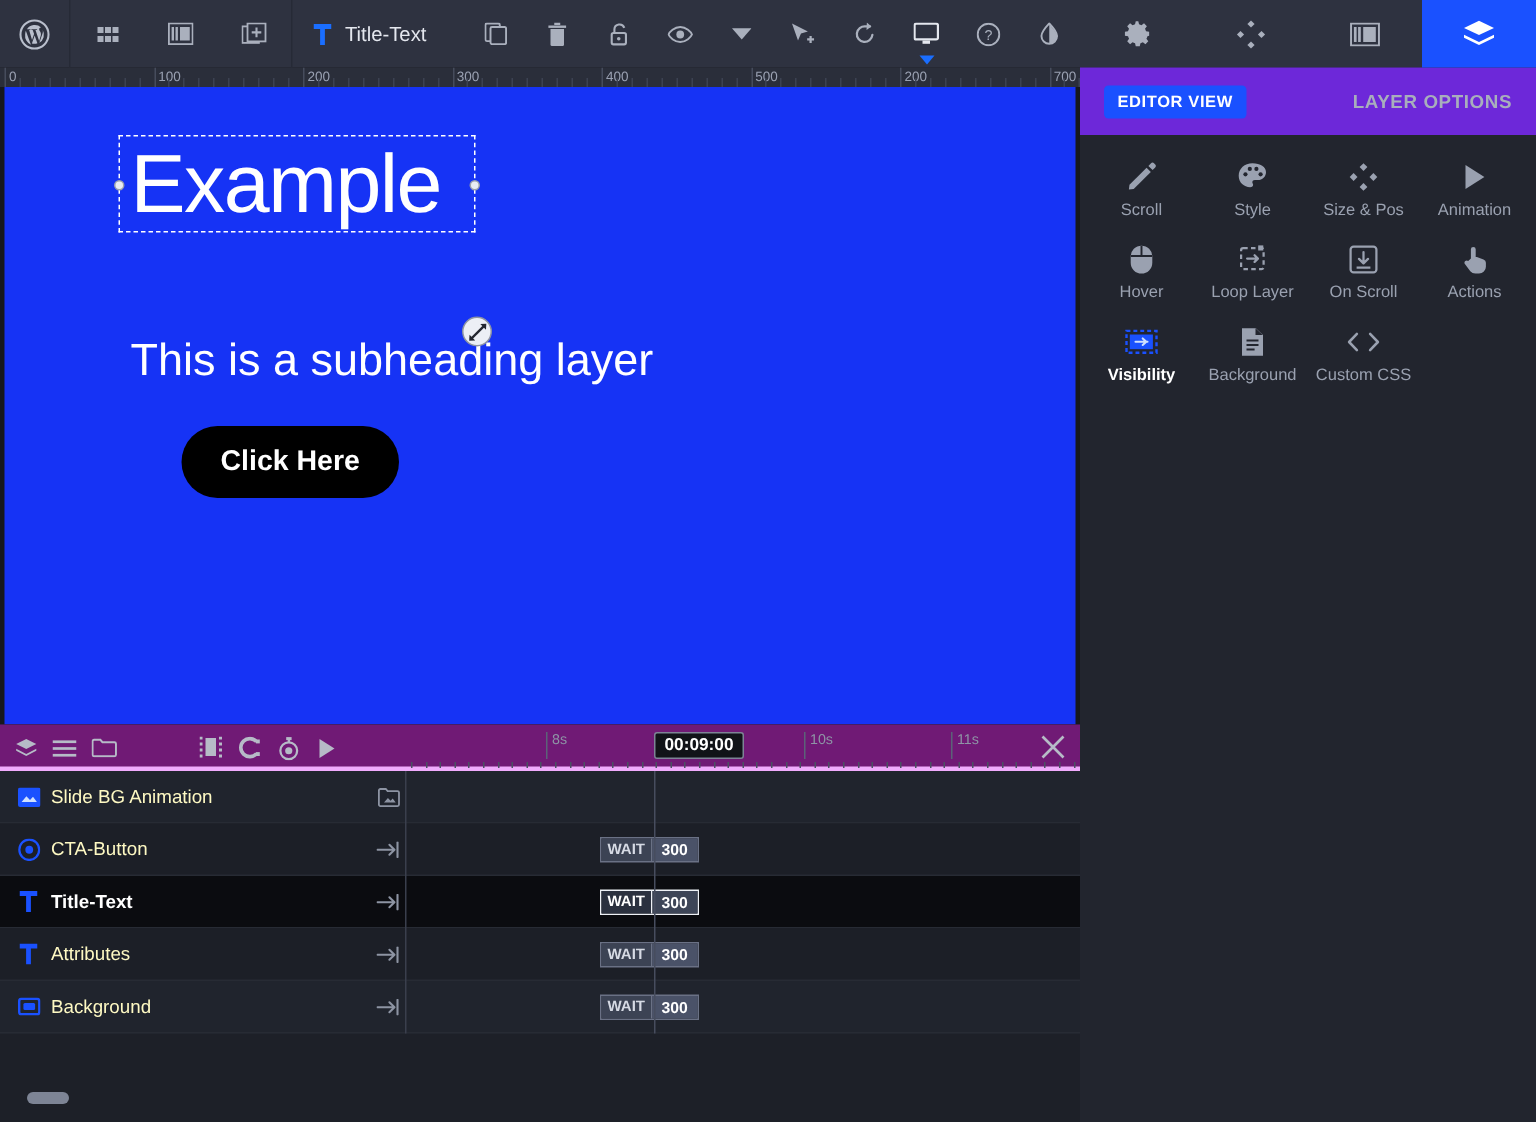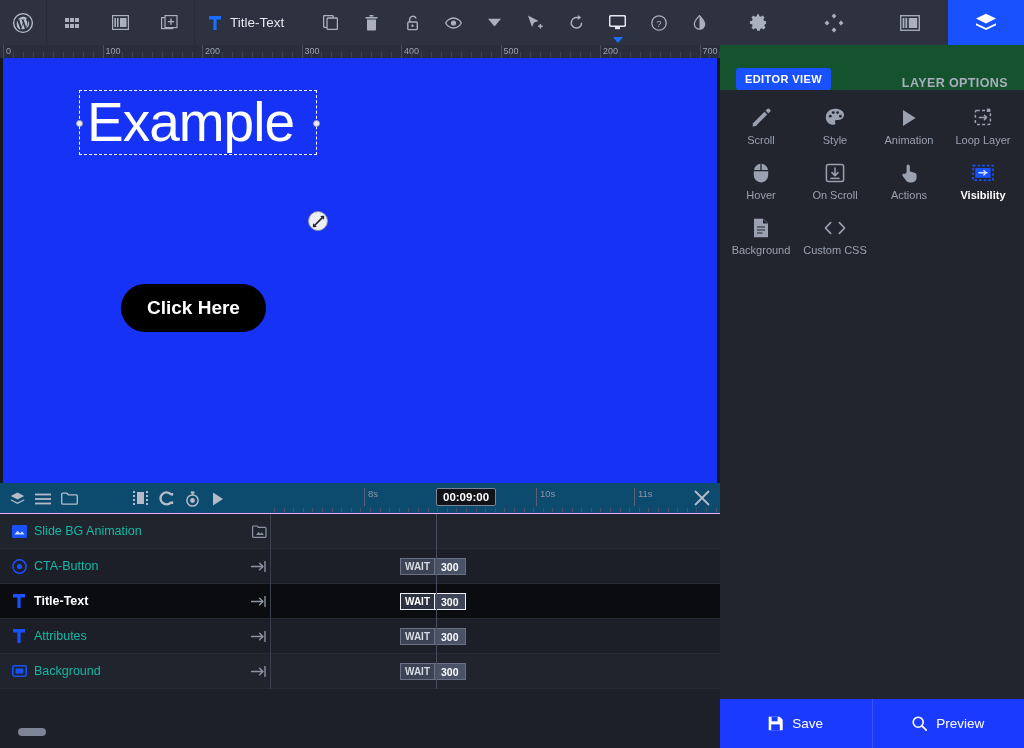--- a/index.html
+++ b/index.html
@@ -82,21 +82,21 @@
     padding: 13px 26px; font-size: 19px; font-weight: bold;
   }
   .resize-cursor {
     position:absolute; left: 305px; top: 153px; width:20px; height:20px;
     border-radius:50%; background:#eceff5; border:1px solid #8d94a3;
     display:flex; align-items:center; justify-content:center;
   }
 
   
   .timeline { position:absolute; left:0; top:483px; width:720px; height:265px; background:#1d2028; }
-  .tl-head { position:relative; height:31px; background:#0c4a6e; border-bottom:1px solid #f0abfc; }
+  .tl-head { position:relative; height:31px; background:#701a75; border-bottom:3px solid #f0abfc; }
   .tl-head-left { position:absolute; left:0; top:0; width:270px; height:31px; display:flex; align-items:center; }
   .tl-ic { width:26px; height:31px; display:flex; align-items:center; justify-content:center; color:#b6bbc7; cursor:pointer;}
   .tl-ic.g1 { margin-left: 4px; }
   .tl-ic.g2 { margin-left: 0px; }
   .tl-grp2 { display:flex; margin-left:45px; }
   .tl-ruler { position:absolute; left:270px; top:0; right:0; height:31px; overflow:hidden; }
   .tl-ruler .tick { position:absolute; bottom:2px; width:1px; height:4px; background:#4a5063; }
   .tl-ruler .tickmaj { position:absolute; top:5px; width:1px; height:18px; background:#5b6278; }
   .tl-ruler .tl-lab { position:absolute; top:5px; font-size:9.5px; color:#8e95a6; padding-left:3px; }
   .time-badge {
@@ -105,21 +105,21 @@
     padding:2px 6px; border-radius:2px;
   }
   .tl-close { position:absolute; right:8px; top:5px; width:20px;height:20px; color:#b6bbc7; cursor:pointer;}
 
   .tl-rows { position:absolute; left:0; top:31px; width:720px; }
   .tl-row { position:relative; height:35px; border-bottom:1px solid #272b34; display:flex; align-items:center; }
   .tl-row.r-bg { background:#20242d; }
   .tl-row.r-alt { background:#1c1f27; }
   .tl-row.r-sel { background:#0b0c10; }
   .tl-row .lyr-icon { width:30px; display:flex; align-items:center; justify-content:center; margin-left:4px; }
-  .tl-row .lyr-name { font-size:12.5px; color:#14b8a6; }
+  .tl-row .lyr-name { font-size:12.5px; color:#fef9c3; }
   .tl-row.r-sel .lyr-name { color:#ffffff; font-weight:bold; }
   .tl-row .lyr-right { position:absolute; right:453px; color:#8d94a3; font-size:13px; }
   .track-area { position:absolute; left:270px; top:0; right:0; height:35px; }
   .vline-a { position:absolute; left:270px; top:0; width:1px; background:#3a3f4d; }
   .vline-b { position:absolute; left:436px; top:0; width:1px; background:#474d5e; }
   .wait-chip {
     position:absolute; left:130px; top:9px; display:flex; height:17px;
     border:1px solid #6a7displaced;
   }
   .wait-chip { border:1px solid #6a7185; }
@@ -134,22 +134,22 @@
     position:absolute; left:18px; bottom:12px; width:28px; height:8px;
     border-radius:4px; background:#7d8495;
   }
 
   
   #right { position:absolute; left:720px; top:0; width:304px; height:748px; background:#22252e; }
   .rp-tabs { display:flex; height:45px; background:#2e3240; }
   .rp-tab { flex:1; display:flex; align-items:center; justify-content:center; color:#aab0bd; cursor:pointer; }
   .rp-tab.active { background:#1a51ff; color:#fff; }
   .rp-subhead {
-    height:45px; display:flex; align-items:flex-end; justify-content:space-between;
-    padding:0 16px; background:#14532d;
+    height:45px; display:flex; align-items:center; justify-content:space-between;
+    padding:0 16px; background:#6d28d9;
   }
   .ed-view {
     background:#1a51ff; color:#fff; font-size:11px; font-weight:bold;
     letter-spacing:0.4px; padding:5px 9px; border-radius:3px; cursor:pointer;
   }
   .lay-opt { color:#a8aebc; font-size:12.5px; font-weight:bold; letter-spacing:0.4px; }
 
   .rp-grid { display:grid; grid-template-columns:repeat(4,1fr); padding:8px 4px 10px 4px; }
   .rp-item {
     display:flex; flex-direction:column; align-items:center; gap:6px;
@@ -365,20 +365,21 @@
         <div class="rtick minor" style="left: 709.45px;"></div>
         <div class="rtick minor" style="left: 719.4px;"></div>
       </div>
 
     <div class="stage">
       <div class="sel-box">
         <div class="handle h-ml"></div>
         <div class="handle h-mr"></div>
       </div>
       <div class="title-text">Example</div>
+      <div class="sub-text">This is a subheading layer</div>
       <div class="cta-btn">Click Here</div>
       <div class="resize-cursor">
         <svg width="13" height="13" viewBox="0 0 13 13">
             <path d="M2.4 10.6 10.6 2.4" stroke="#23262f" stroke-width="1.5"></path>
             <path d="M0.8 12.2 1 8.2 4.8 12z" fill="#23262f"></path>
             <path d="M12.2 0.8 12 4.8 8.2 1z" fill="#23262f"></path>
           </svg>
       </div>
     </div>
 
@@ -669,44 +670,57 @@
                 <circle cx="8.2" cy="4.6" r="1.4"></circle>
                 <circle cx="12.6" cy="4.6" r="1.4"></circle>
                 <circle cx="15.4" cy="8.2" r="1.4"></circle>
               </g>
             </svg>
           </span>
           <span class="rp-lab">Style</span>
         </div>
         <div class="rp-item">
           <span style="height: 21px; display: flex; align-items: center;">
+            <svg width="20" height="20" viewBox="0 0 20 20">
+              <g fill="currentColor">
+                <path d="M10 0.8 12.6 3.4 10 6 7.4 3.4z"></path>
+                <path d="M10 14 12.6 16.6 10 19.2 7.4 16.6z"></path>
+                <path d="M3.4 7.4 6 10 3.4 12.6 0.8 10z"></path>
+                <path d="M16.6 7.4 19.2 10 16.6 12.6 14 10z"></path>
+              </g>
+            </svg>
+          </span>
+          <span class="rp-lab">Size &amp; Pos</span>
+        </div>
+        <div class="rp-item">
+          <span style="height: 21px; display: flex; align-items: center;">
             <svg width="16" height="18" viewBox="0 0 16 18">
               <path d="M2 1 14.6 9 2 17z" fill="currentColor"></path>
             </svg>
           </span>
           <span class="rp-lab">Animation</span>
+        </div>
+        <div class="rp-item">
+          <span style="height: 21px; display: flex; align-items: center;">
+            <svg width="16" height="20" viewBox="0 0 16 20">
+              <path d="M8 0.8A7.2 7.2 0 0 1 15.2 8v4.2A7.2 7.2 0 0 1 .8 12.2V8A7.2 7.2 0 0 1 8 .8z" fill="currentColor"></path>
+              <path d="M8 1v6.6M.9 7.6h14.2" stroke="#22252e" stroke-width="1.3"></path>
+            </svg>
+          </span>
+          <span class="rp-lab">Hover</span>
         </div>
         <div class="rp-item">
           <span style="height: 21px; display: flex; align-items: center;">
             <svg width="20" height="19" viewBox="0 0 20 19">
               <rect x="2.4" y="2.4" width="15" height="14" rx="1.4" fill="none" stroke="currentColor" stroke-width="1.5" stroke-dasharray="3 2.2"></rect>
               <path d="M6.4 9.4h7M11.4 7.2l2.2 2.2-2.2 2.2" fill="none" stroke="currentColor" stroke-width="1.5" stroke-linecap="round" stroke-linejoin="round"></path>
               <rect x="13.8" y="0.6" width="3.4" height="3.4" fill="currentColor"></rect>
             </svg>
           </span>
           <span class="rp-lab">Loop Layer</span>
-        </div>
-        <div class="rp-item">
-          <span style="height: 21px; display: flex; align-items: center;">
-            <svg width="16" height="20" viewBox="0 0 16 20">
-              <path d="M8 0.8A7.2 7.2 0 0 1 15.2 8v4.2A7.2 7.2 0 0 1 .8 12.2V8A7.2 7.2 0 0 1 8 .8z" fill="currentColor"></path>
-              <path d="M8 1v6.6M.9 7.6h14.2" stroke="#22252e" stroke-width="1.3"></path>
-            </svg>
-          </span>
-          <span class="rp-lab">Hover</span>
         </div>
         <div class="rp-item">
           <span style="height: 21px; display: flex; align-items: center;">
             <svg width="20" height="20" viewBox="0 0 20 20">
               <rect x="1.4" y="1.4" width="17.2" height="17.2" rx="2" fill="none" stroke="currentColor" stroke-width="1.5"></rect>
               <path d="M10 5v7.4M7 9.6l3 3 3-3" fill="none" stroke="currentColor" stroke-width="1.5" stroke-linecap="round" stroke-linejoin="round"></path>
               <path d="M5.4 15.4h9.2" stroke="currentColor" stroke-width="1.5"></path>
             </svg>
           </span>
           <span class="rp-lab">On Scroll</span>
@@ -744,35 +758,14 @@
         <div class="rp-item">
           <span style="height: 21px; display: flex; align-items: center;">
             <svg width="22" height="14" viewBox="0 0 22 14">
               <path d="M6.6 1.6 1.4 7l5.2 5.4M15.4 1.6 20.6 7l-5.2 5.4" fill="none" stroke="currentColor" stroke-width="1.7" stroke-linecap="round" stroke-linejoin="round"></path>
             </svg>
           </span>
           <span class="rp-lab">Custom CSS</span>
         </div>
       </div>
 
-    <div class="rp-footer">
-      <div class="ft-btn">
-        <span>
-          <svg width="15" height="15" viewBox="0 0 15 15">
-              <path d="M0.7 0.7h11l3 3v10.6H0.7z" fill="#fff"></path>
-              <rect x="3.6" y="0.9" width="6" height="4.4" fill="#1a3bff"></rect>
-              <rect x="3.2" y="8.4" width="8.6" height="6" fill="#1a3bff"></rect>
-            </svg>
-        </span>
-        <span>Save</span>
-      </div>
-      <div class="ft-btn">
-        <span>
-          <svg width="15" height="15" viewBox="0 0 15 15">
-              <circle cx="6.2" cy="6.2" r="5" fill="none" stroke="#fff" stroke-width="1.6"></circle>
-              <path d="M9.9 9.9 14.2 14.2" stroke="#fff" stroke-width="1.8" stroke-linecap="round"></path>
-            </svg>
-        </span>
-        <span>Preview</span>
-      </div>
-    </div>
   </div>
 </div>
 
 </body></html>

